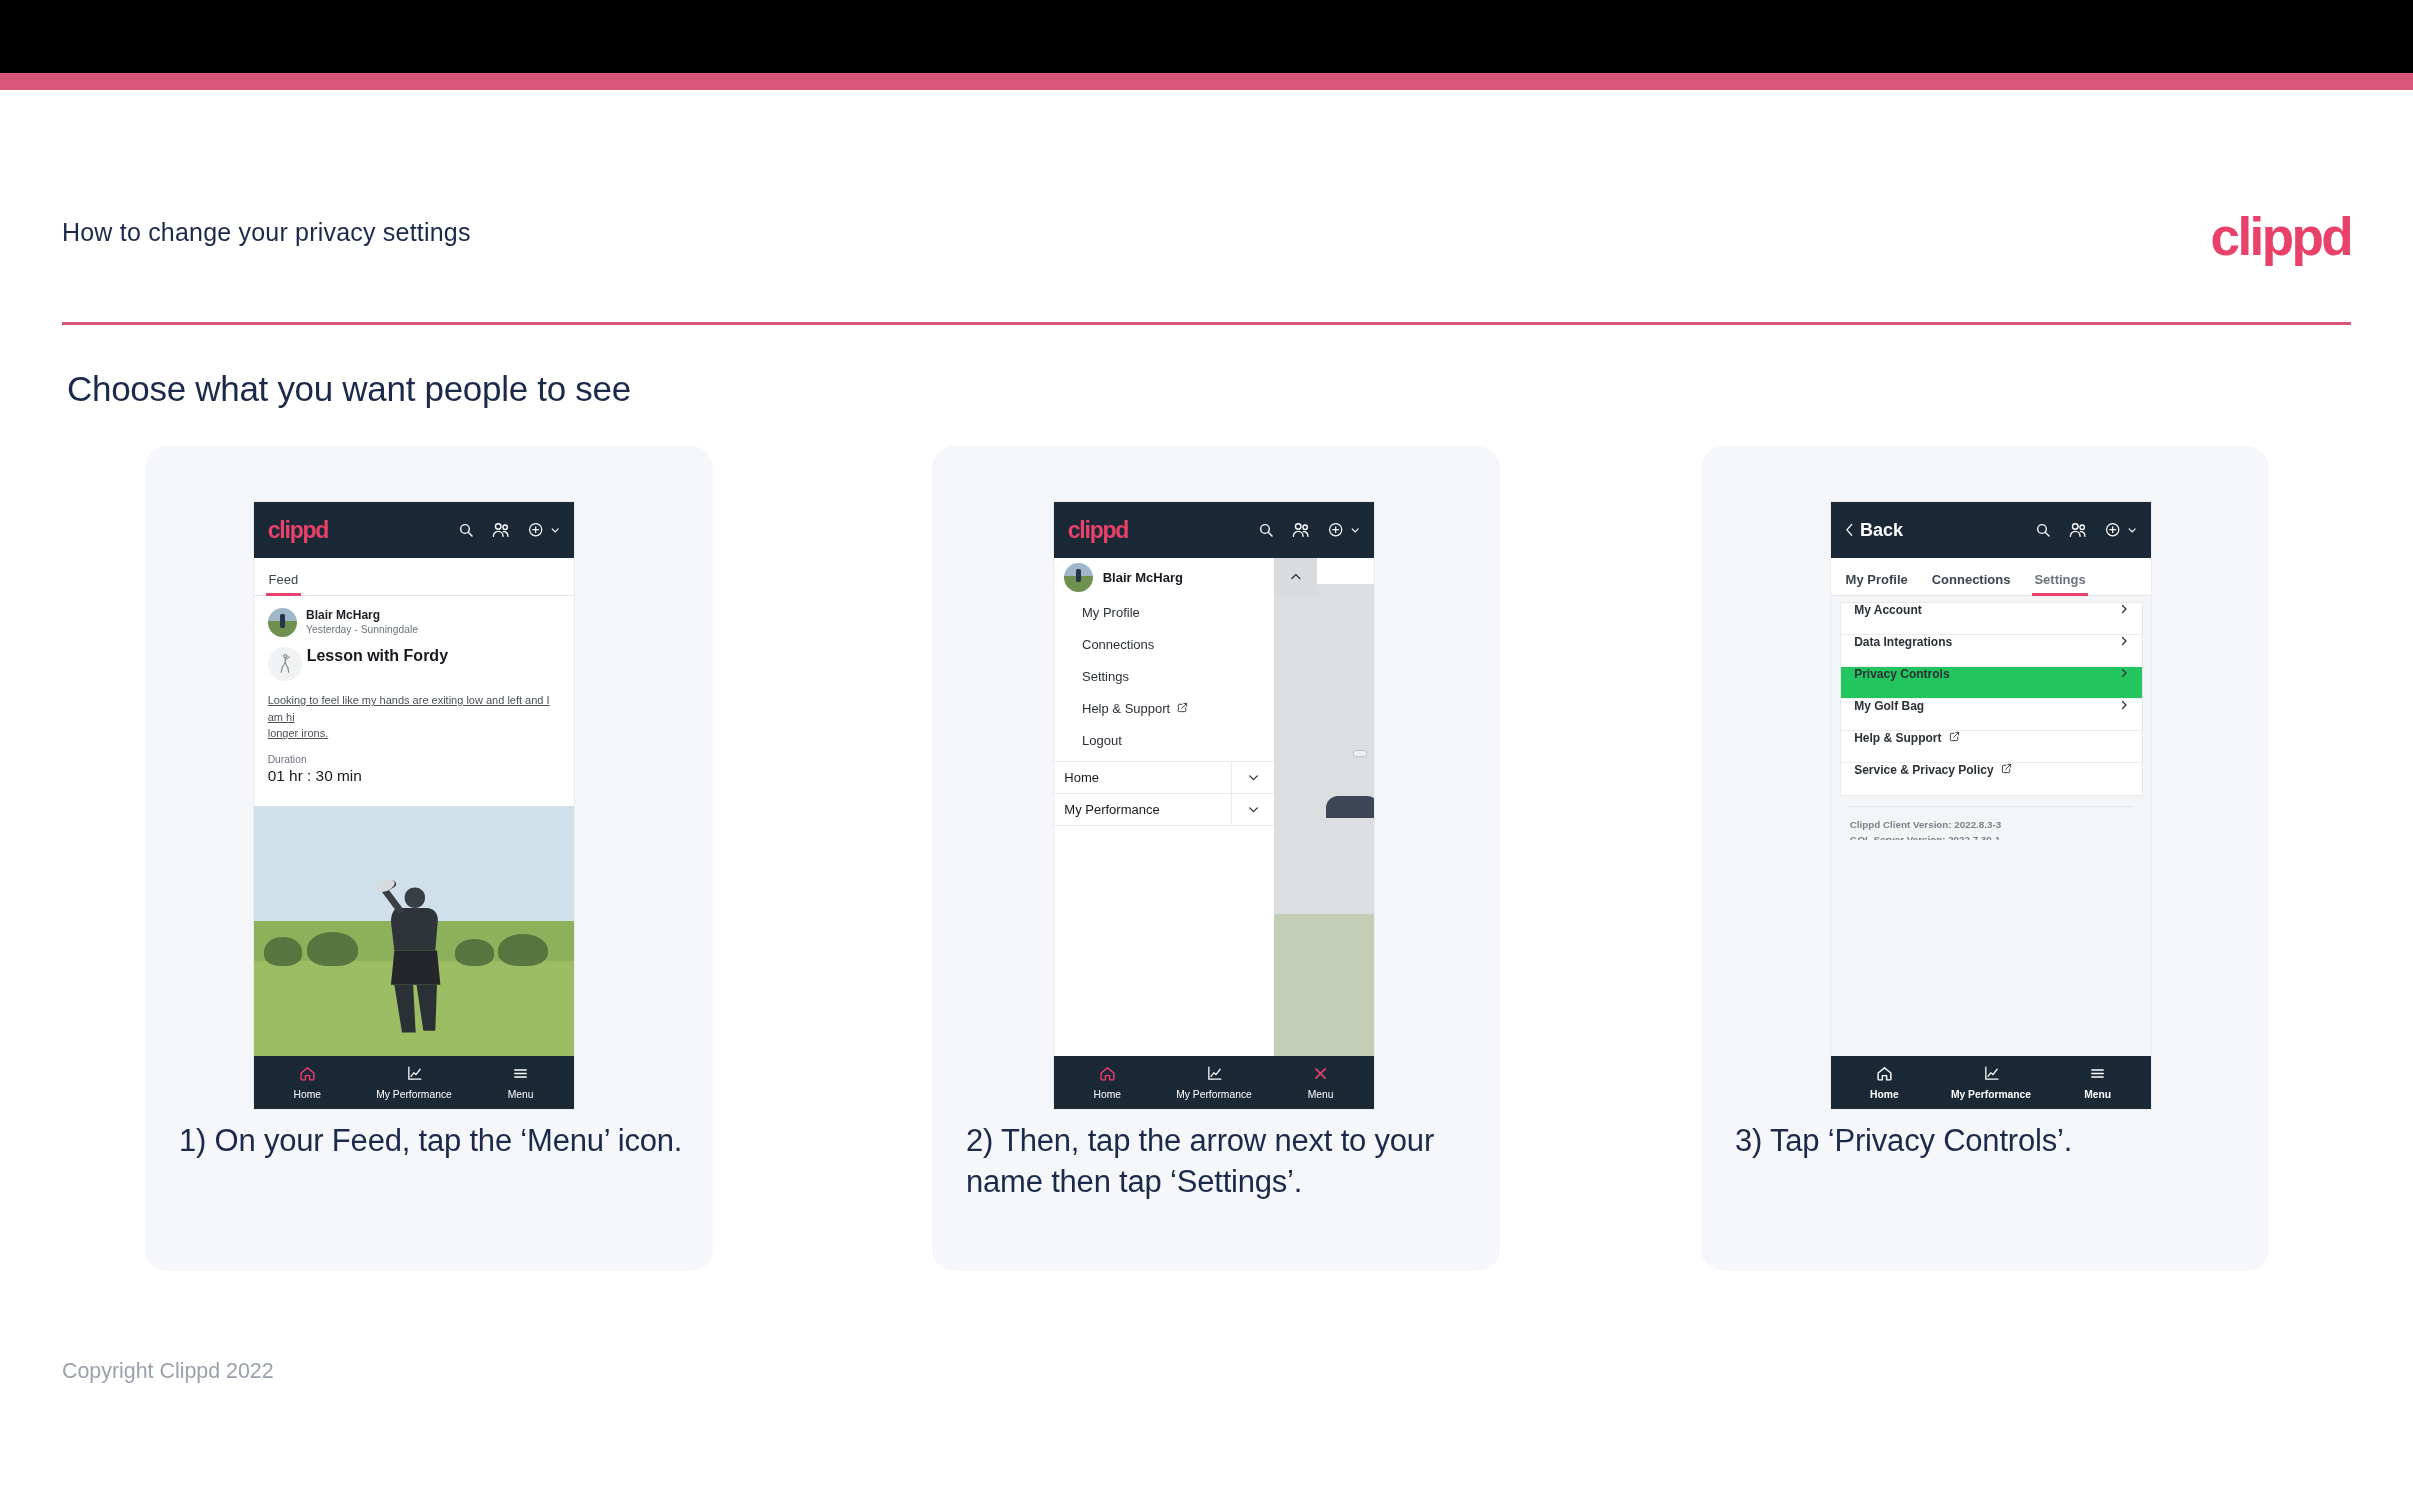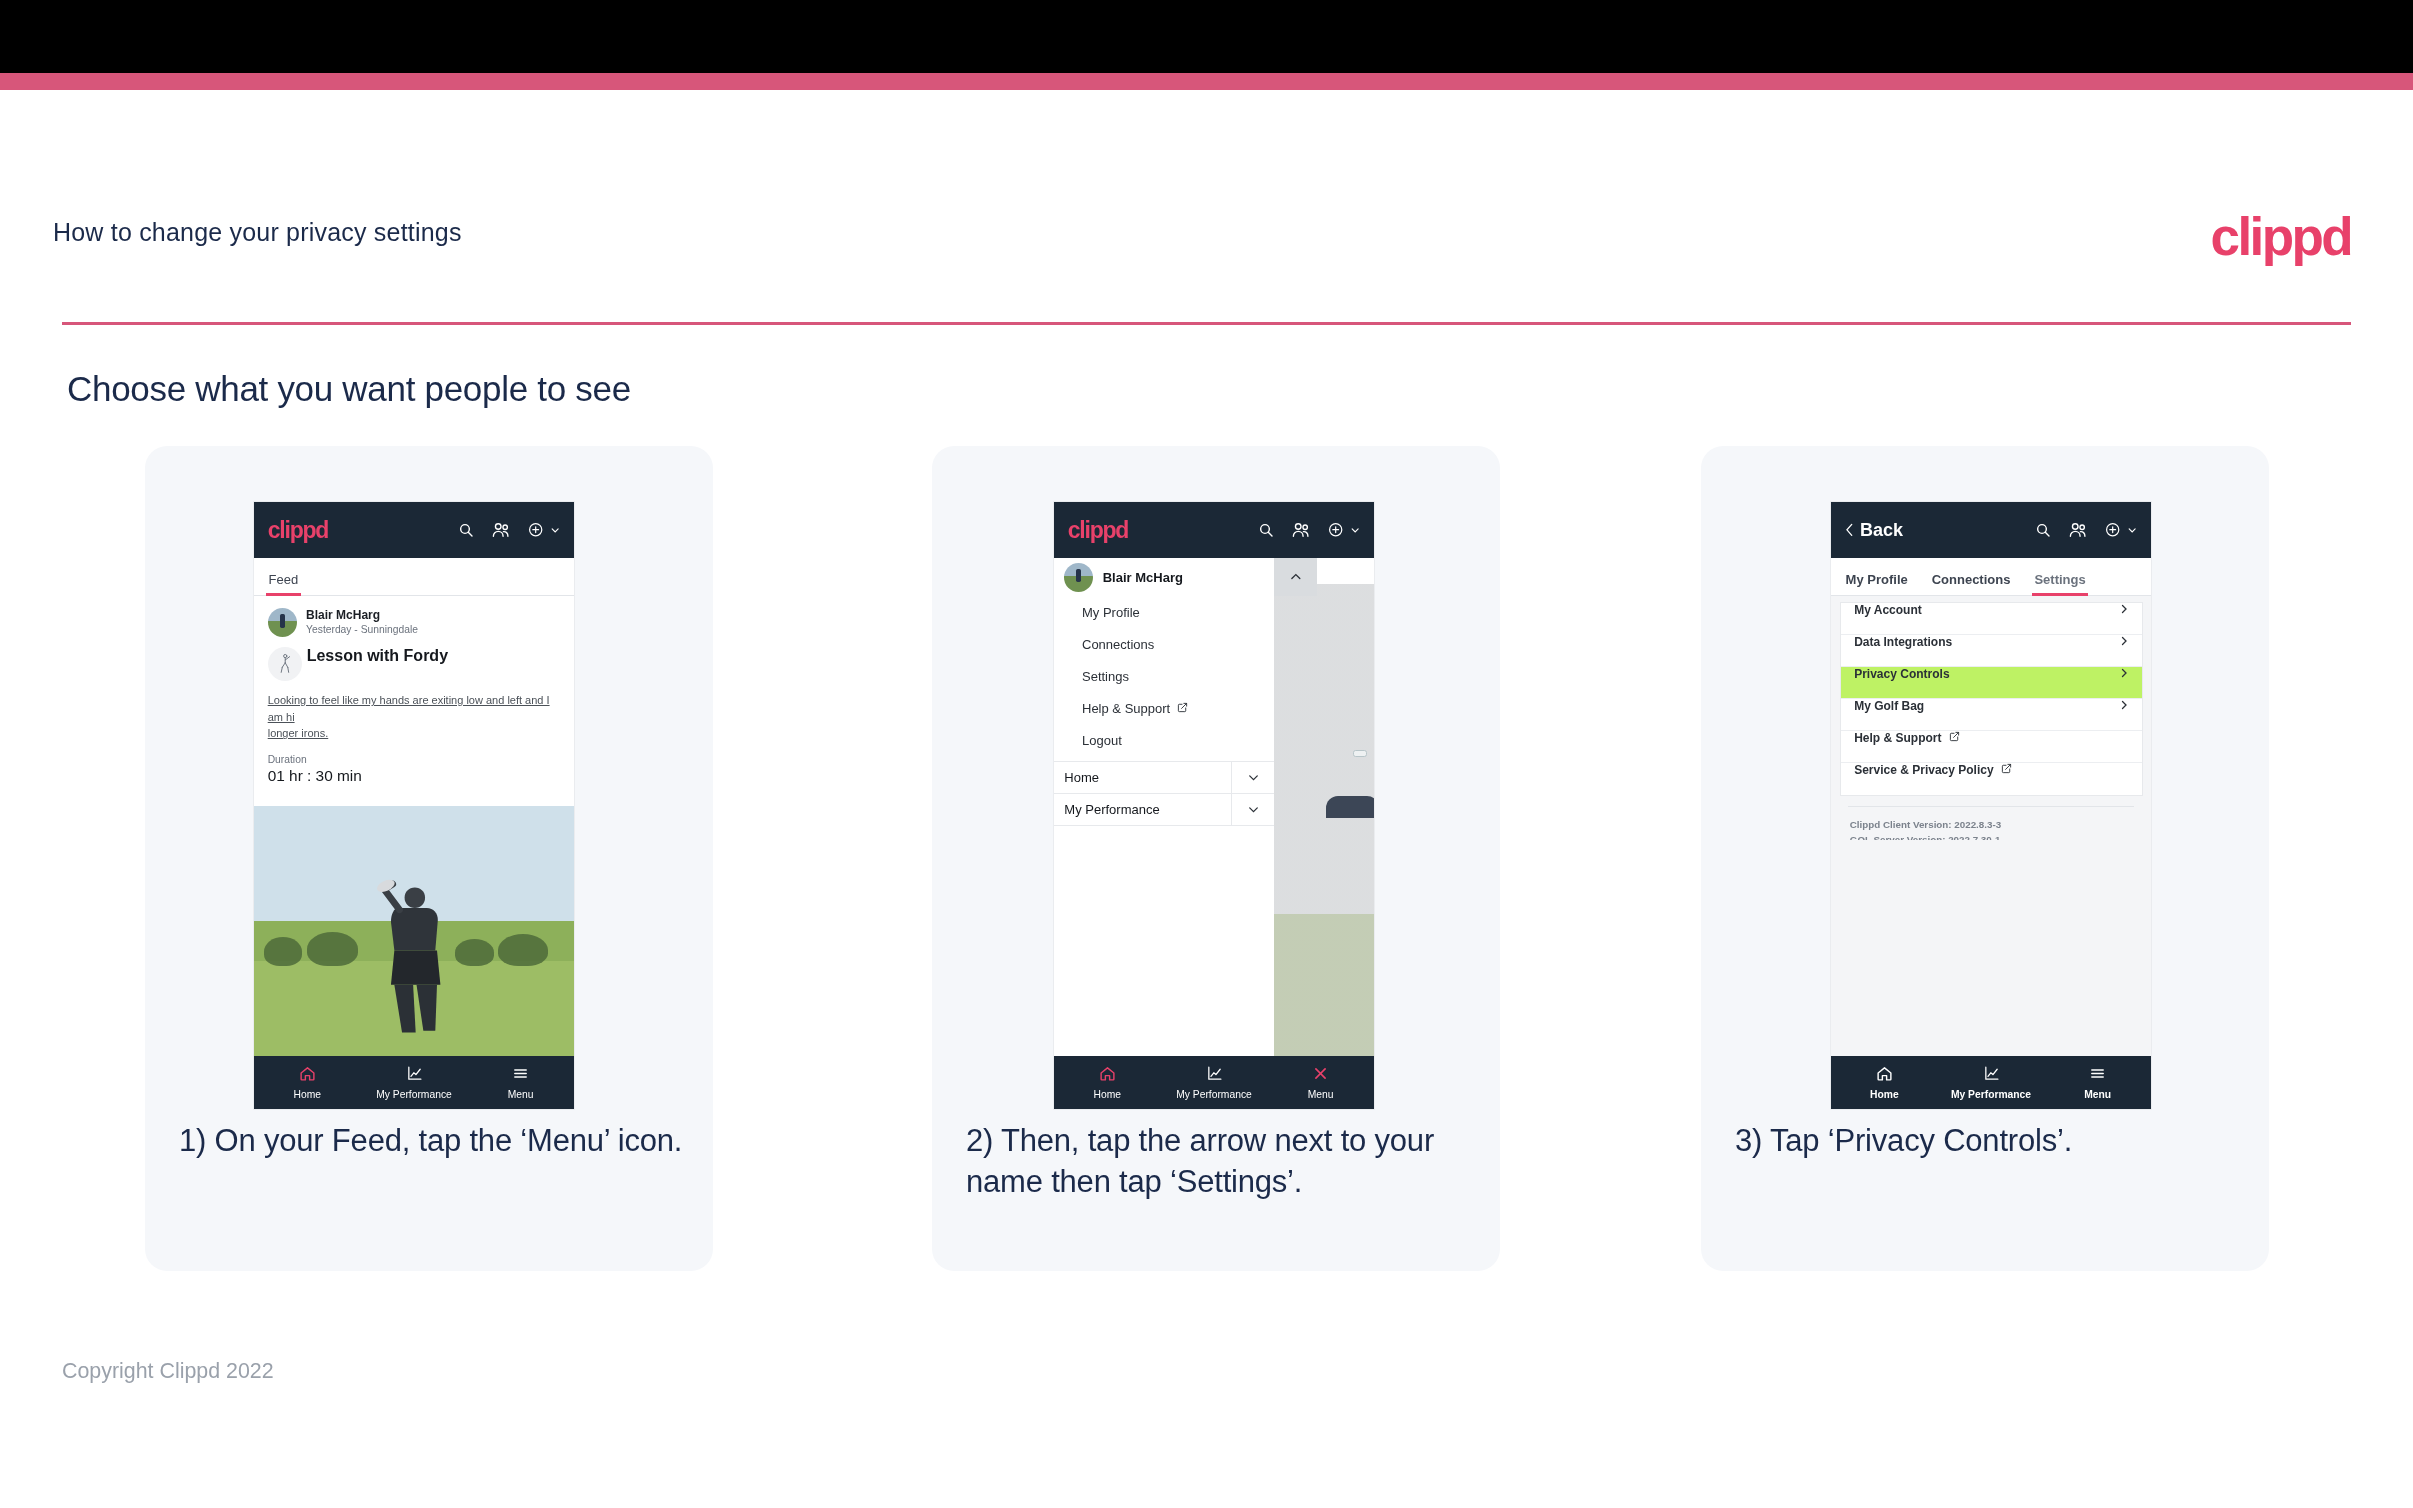--- a/index.html
+++ b/index.html
@@ -11,21 +11,21 @@
   }
   .slide { position: relative; width: 2413px; height: 1508px; background:#fff; }
 
   
   .topbar-black { position:absolute; left:0; top:0; width:2413px; height:73px; background:#000000; }
   .topbar-pink  { position:absolute; left:0; top:73px; width:2413px; height:17px; background:#d7567a; }
 
   
   .header { position:absolute; left:0; top:90px; width:2413px; height:150px; }
   .header-title {
-    position:absolute; left:53px; top:128px;
+    position:absolute; left:62px; top:128px;
     font-size:25px; color:#1b2a4a; letter-spacing:0.2px;
   }
   .logo {
     position:absolute; right:62px; top:120px;
     font-size:53px; font-weight:bold; color:#e8416a;
     letter-spacing:-2.6px; line-height:1;
   }
   .header-rule {
     position:absolute; left:62px; right:62px; top:232px;
     height:2.6px; background:#d7567a;
@@ -193,21 +193,21 @@
   }
 
   
   .settings-wrap { background:#f4f5f7; padding:6px 8.5px 0 8.5px; }
   .settings-list { background:#fff; border:0.9px solid #e7e9ec; }
   .settings-item {
     height:32px; display:flex; align-items:flex-start; padding:0 12px 0 13.7px;
     font-size:12px; color:#2b3037; border-bottom:0.9px solid #eceef1; position:relative;
   }
   .settings-item:last-child { border-bottom:none; }
-  .settings-item.hl { background:#bef264; }
+  .settings-item.hl { background:#22c55e; }
   .settings-item .right { margin-left:auto; display:flex; align-items:center; }
   .settings-item .ext { margin-left:7.7px; display:inline-flex; }
   .ver-rule { height:0.9px; background:#e2e5e9; margin:10.3px 8.5px 0 8.5px; }
   .ver-line { font-size:9.8px; color:#7b828c; padding-left:10.3px; line-height:1.55; }
   .ver-block { padding-top:9.4px; }
 
   .spacer-fill { background:#f4f5f7; }
 </style>
 </head>
 <body>

